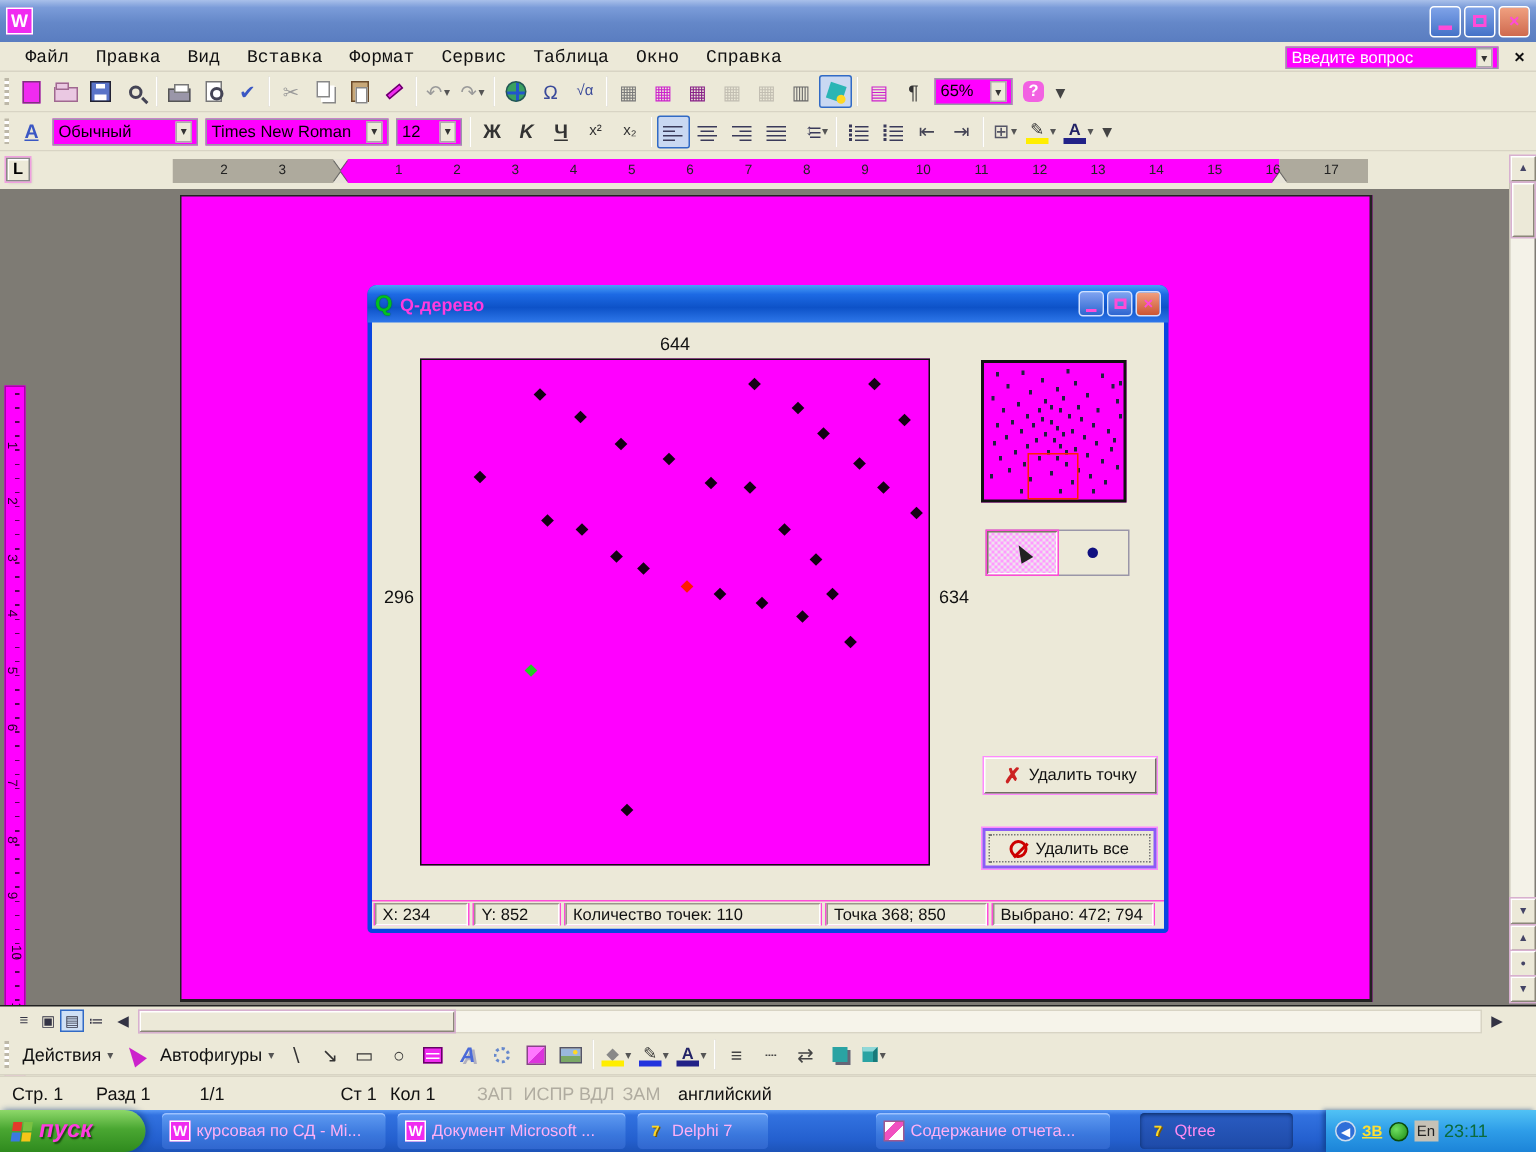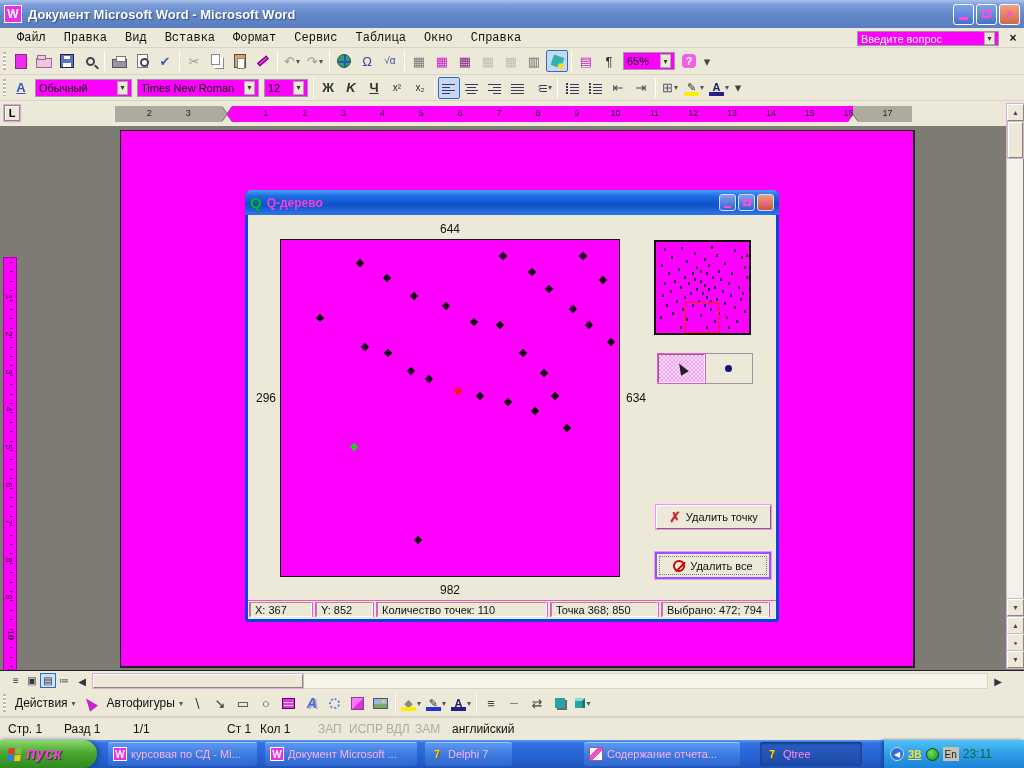--- a/index.html
+++ b/index.html
@@ -229,21 +229,20 @@
   #tray-lang{background:#c6c2b6;color:#222;font-size:10px;padding:0 2px;height:14px;display:flex;align-items:center;}
   #tray-time{color:#0b6b3c;font-size:12px;}
 </style>
 </head>
 <body>
 
 <div id="screen">
 
   <div id="titlebar">
     <div id="app-icon">W</div>
-    <div id="win-title">Документ Microsoft Word - Microsoft Word</div>
     <div class="cap-btns">
       <div class="cap-btn">
           <div class="glyph-min"></div>
         </div>
       <div class="cap-btn">
           <div class="glyph-max"></div>
         </div>
       <div class="cap-btn close">×</div>
     </div>
   </div>
@@ -516,21 +515,20 @@
         <div class="qcap">
             <div class="glyph-max"></div>
           </div>
         <div class="qcap close">×</div>
       </div>
     </div>
 
     <div class="qlabel" style="left:32px;top:29px;width:340px;text-align:center">644</div>
     <div class="qlabel" style="left:2px;top:198px;width:26px;text-align:right">296</div>
     <div class="qlabel" style="left:378px;top:198px">634</div>
-    <div class="qlabel" style="left:32px;top:390px;width:340px;text-align:center">982</div>
 
     <div id="plot">
         <div class="pt" style="left: 76px; top: 20px;"></div>
         <div class="pt" style="left: 103px; top: 35px;"></div>
         <div class="pt" style="left: 219px; top: 13px;"></div>
         <div class="pt" style="left: 299px; top: 13px;"></div>
         <div class="pt" style="left: 248px; top: 29px;"></div>
         <div class="pt" style="left: 319px; top: 37px;"></div>
         <div class="pt" style="left: 265px; top: 46px;"></div>
         <div class="pt" style="left: 130px; top: 53px;"></div>
@@ -646,21 +644,21 @@
       <span class="x-icon">✗</span>
       <span>Удалить точку</span>
     </div>
     <div class="qbtn" style="left:407px;top:359px;width:116px;height:27px" id="btn-delall">
       <span class="inner"></span>
       <span class="no-icon"></span>
       <span>Удалить все</span>
     </div>
 
     <div id="qstatus">
-        <div class="qpanel" style="width: 62px;">X: 367</div>
+        <div class="qpanel" style="width: 62px;">X: 234</div>
         <div class="qpanel" style="width: 57px;">Y: 852</div>
         <div class="qpanel" style="width: 170px;">Количество точек: 110</div>
         <div class="qpanel" style="width: 107px;">Точка 368; 850</div>
         <div class="qpanel" style="width: 107px;">Выбрано: 472; 794</div>
       </div>
   </div>
 
   <div id="hscrollrow">
     <span id="viewbtns"></span>
     <div class="viewbtn" id="hs-left">◀</div>

